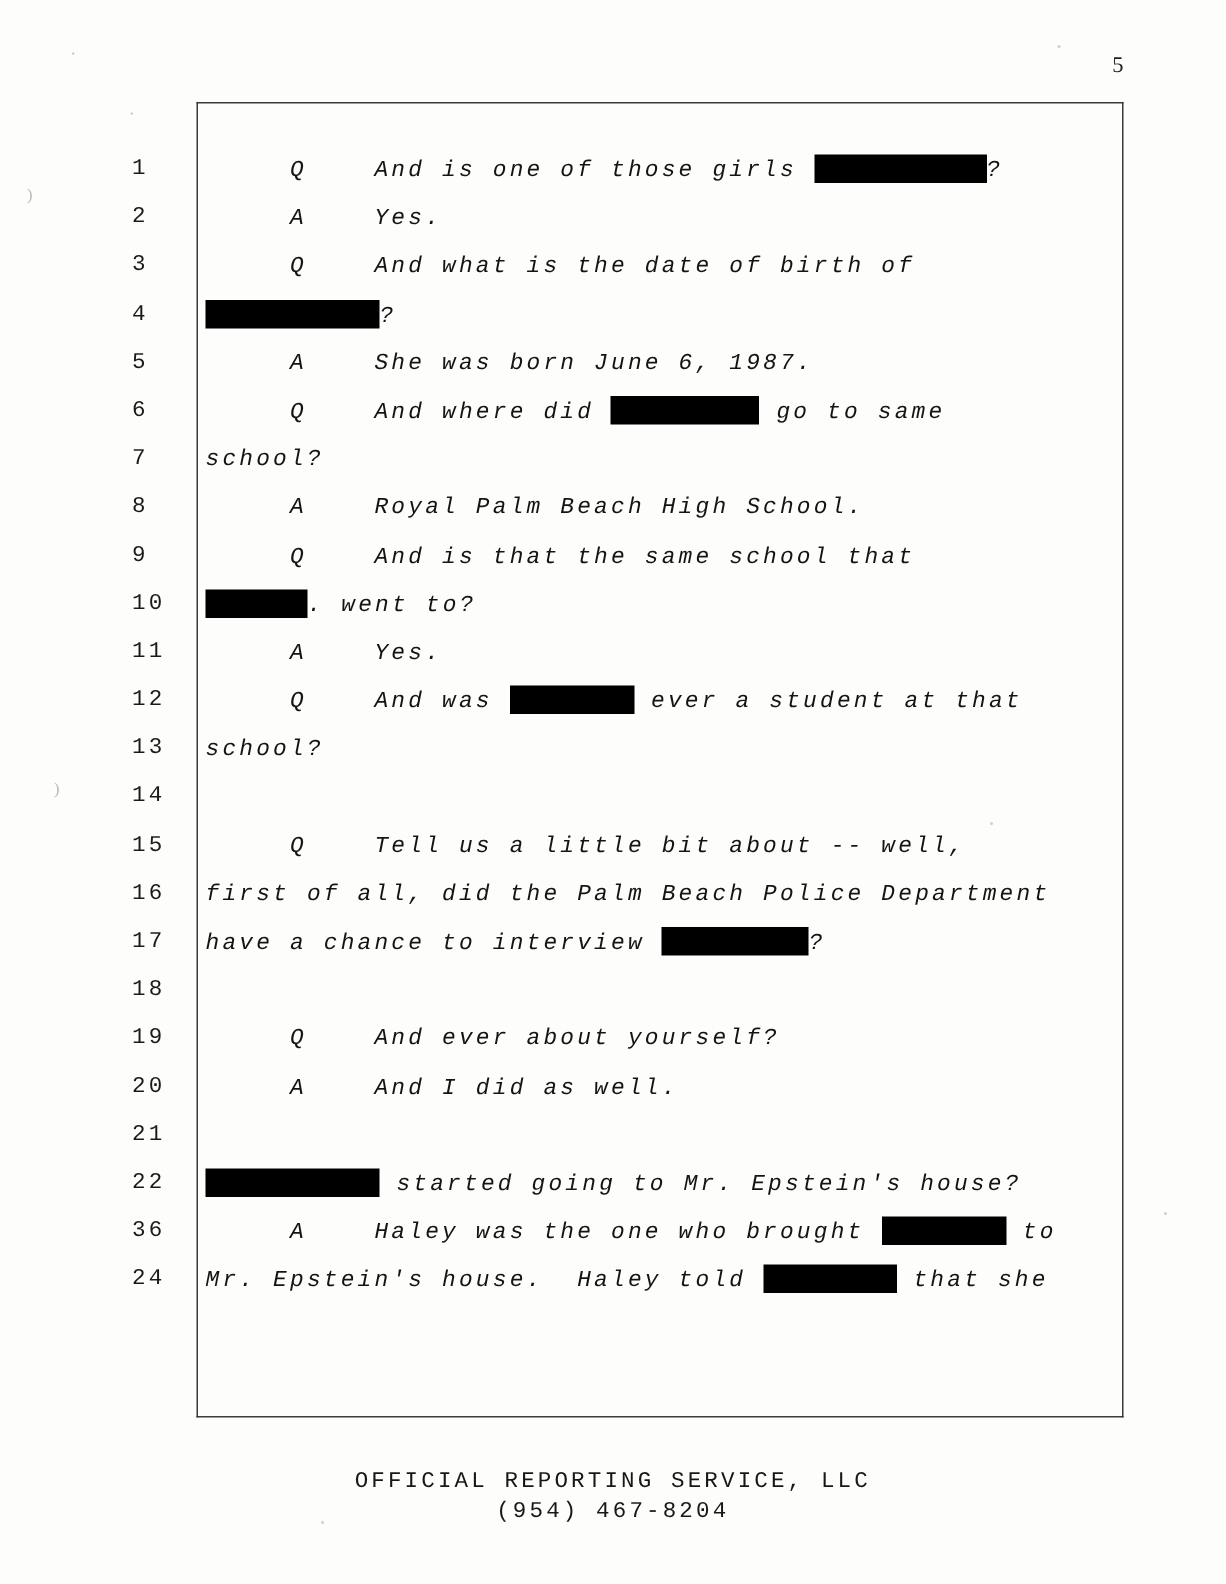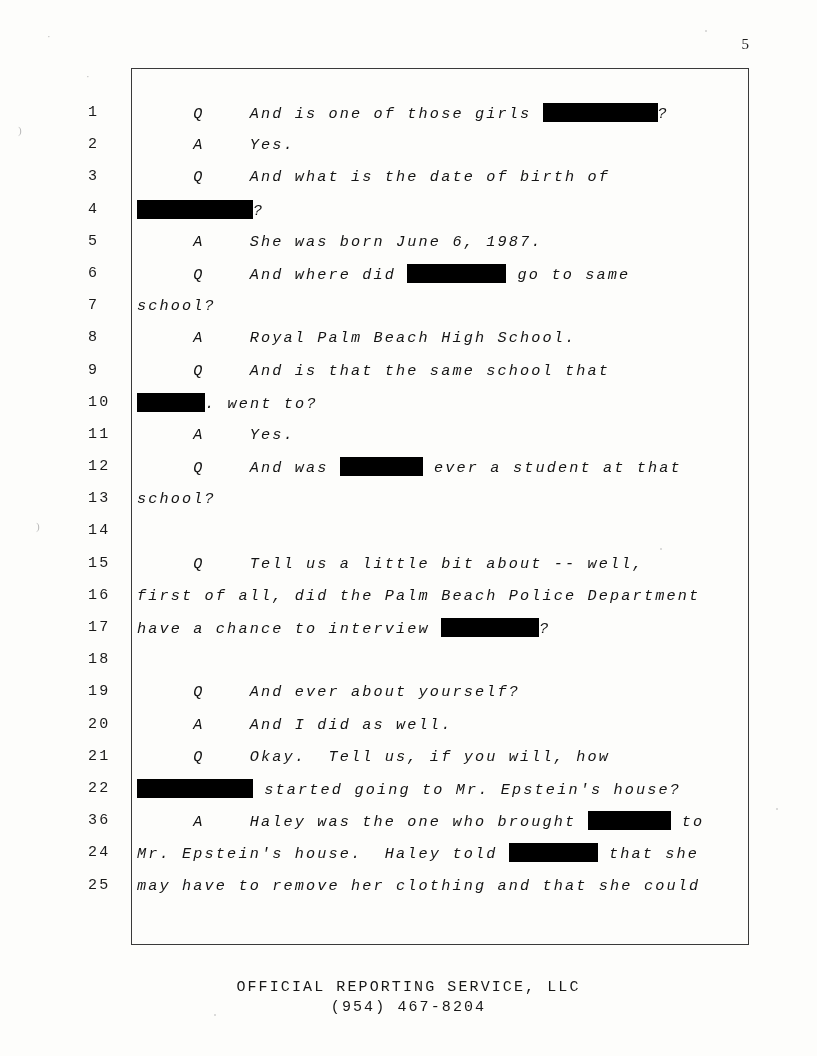--- a/index.html
+++ b/index.html
@@ -156,24 +156,23 @@
       <div class="line"><span class="lnum">11</span><span class="ltext"><span>     A    Yes.</span></span></div>
       <div class="line"><span class="lnum">12</span><span class="ltext"><span>     Q    And was </span><span class="redact" style="width: 83px;"></span><span> ever a student at that</span></span></div>
       <div class="line"><span class="lnum">13</span><span class="ltext"><span>school?</span></span></div>
       <div class="line"><span class="lnum">14</span></div>
       <div class="line"><span class="lnum">15</span><span class="ltext"><span>     Q    Tell us a little bit about -- well,</span></span></div>
       <div class="line"><span class="lnum">16</span><span class="ltext"><span>first of all, did the Palm Beach Police Department</span></span></div>
       <div class="line"><span class="lnum">17</span><span class="ltext"><span>have a chance to interview </span><span class="redact" style="width: 98px;"></span><span>?</span></span></div>
       <div class="line"><span class="lnum">18</span></div>
       <div class="line"><span class="lnum">19</span><span class="ltext"><span>     Q    And ever about yourself?</span></span></div>
       <div class="line"><span class="lnum">20</span><span class="ltext"><span>     A    And I did as well.</span></span></div>
-      <div class="line"><span class="lnum">21</span><span class="ltext"><span>     Q    Okay.  Tell us, if you will, how</span></span></div>
+      <div class="line"><span class="lnum">21</span></div>
       <div class="line"><span class="lnum">22</span><span class="ltext"><span></span><span class="redact" style="width: 116px;"></span><span> started going to Mr. Epstein's house?</span></span></div>
       <div class="line"><span class="lnum">36</span><span class="ltext"><span>     A    Haley was the one who brought </span><span class="redact" style="width: 83px;"></span><span> to</span></span></div>
       <div class="line"><span class="lnum">24</span><span class="ltext"><span>Mr. Epstein's house.  Haley told </span><span class="redact" style="width: 89px;"></span><span> that she</span></span></div>
-      <div class="line"><span class="lnum">25</span><span class="ltext"><span>may have to remove her clothing and that she could</span></span></div>
     </div>
 
   <div class="footer">
     <div>OFFICIAL REPORTING SERVICE, LLC</div>
     <div>(954) 467-8204</div>
   </div>
 </div>
 
 </body></html>

